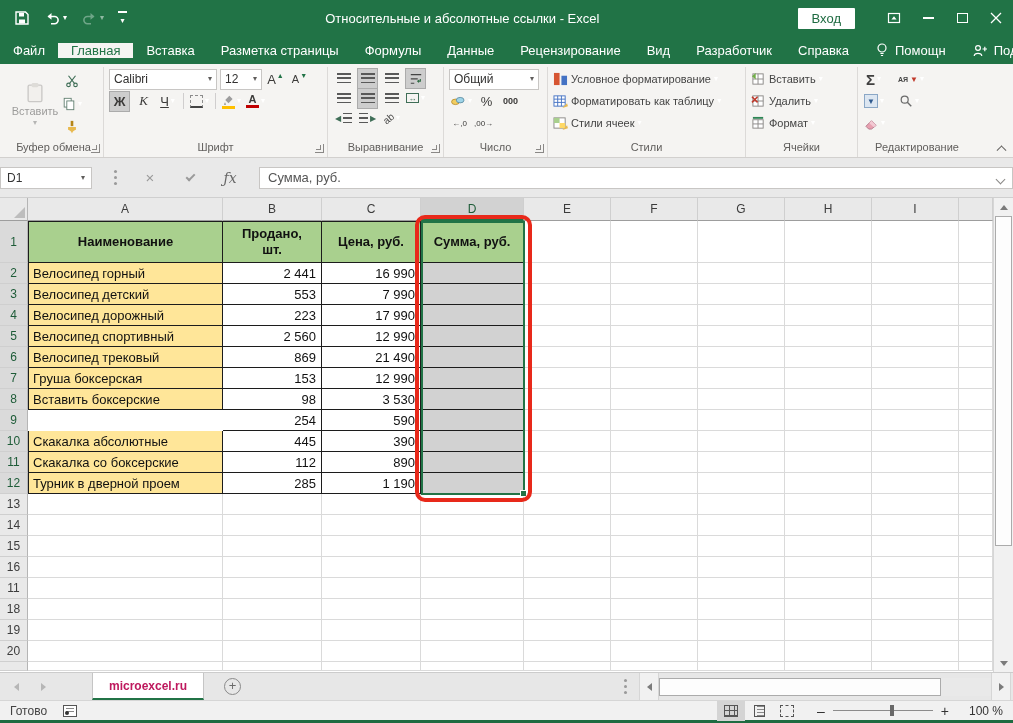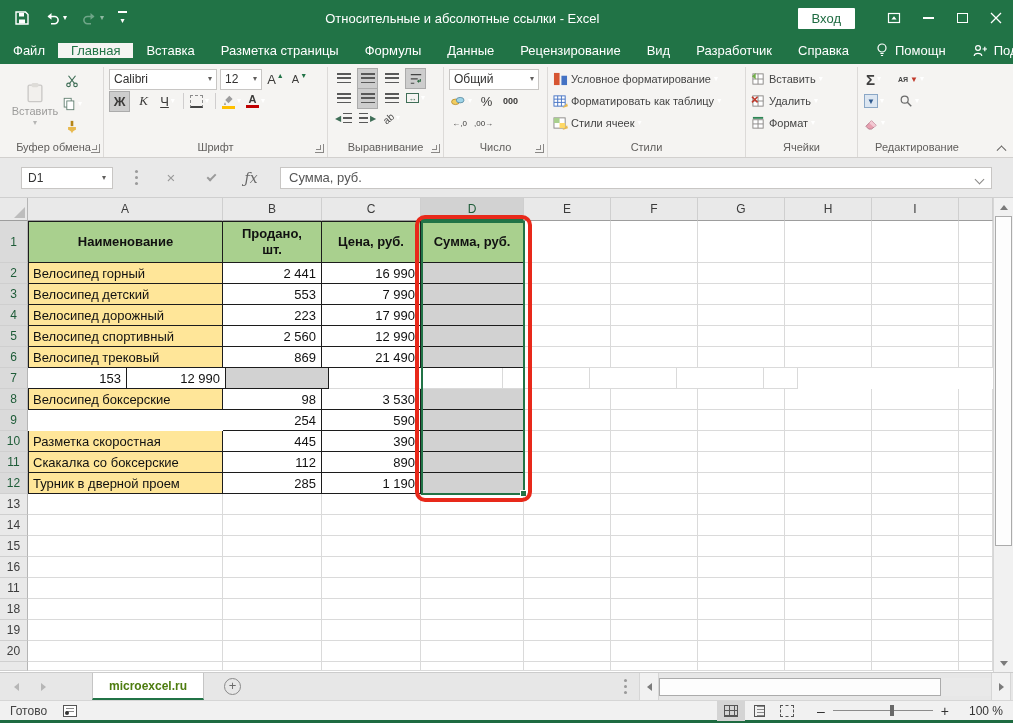--- a/index.html
+++ b/index.html
@@ -44,21 +44,21 @@
   .rowline { display:flex; align-items:center; gap:3px; height:22px; font-size:11px; white-space:nowrap; }
   .colorbar { display:block; width:13px; height:3px; margin-top:1px; }
   .bigbtn { width:52px; display:flex; flex-direction:column; align-items:center; justify-content:center; gap:2px; font-size:11px; }
   svg { display:block; }
   .chev { display:inline-block; width:7px; height:7px; border-left:1.6px solid #605e5c; border-top:1.6px solid #605e5c; }
   .chev.up { transform:rotate(45deg) translate(2px,2px); }
   .chev.down { transform:rotate(225deg); }
   #ribcollapse { position:absolute; right:8px; bottom:6px; }
 
   
-  #fbar { height:40px; background:#e9e9e9; border-bottom:1px solid #cfcfcf; display:flex; align-items:center; padding:0 21px; gap:18px; flex:none; }
+  #fbar { height:40px; background:#e9e9e9; border-bottom:1px solid #cfcfcf; display:flex; align-items:center; padding:0 0; gap:18px; flex:none; }
   #namebox { width:92px; height:22px; background:#fff; border:1px solid #c8c6c4; display:flex; align-items:center; padding:0 6px; font-size:12px; color:#333; }
   .vdots { width:3px; height:3px; border-radius:50%; background:#9a9a9a; box-shadow:0 -6px #9a9a9a,0 6px #9a9a9a; margin:0 4px; }
   .fbtn { width:22px; height:22px; display:flex; align-items:center; justify-content:center; color:#9a9a9a; font-size:14px; }
   .checkmark { width:9px; height:5px; border-left:2px solid #9a9a9a; border-bottom:2px solid #9a9a9a; transform:rotate(-45deg); margin-top:-3px; }
   .fxsym { font-size:14px; color:#666; font-style:italic; font-family:"DejaVu Serif",serif; }
   #finput { flex:1; height:22px; background:#fff; border:1px solid #c8c6c4; display:flex; align-items:center; padding:0 8px; font-size:13px; color:#555; }
   #finput .chev { border-color:#8a8886; margin-left:auto; margin-top:4px; }
 
   
   #gridwrap { height:474px; display:flex; flex:none; }
@@ -87,21 +87,21 @@
   .tri-down { border-left:4px solid transparent; border-right:4px solid transparent; border-top:5px solid #7b7b7b; }
   .tri-left { border-top:4px solid transparent; border-bottom:4px solid transparent; border-right:5px solid #7b7b7b; }
   .tri-right { border-top:4px solid transparent; border-bottom:4px solid transparent; border-left:5px solid #7b7b7b; }
   #vthumb { margin:0 1px; height:330px; background:#fdfdfd; border:1px solid #ababab; }
   #vtrack { flex:1; }
 
   
   #sheetbar { height:28px; background:#e7e7e7; border-top:1px solid #cccccc; display:flex; align-items:stretch; flex:none; }
   .navarrows { width:92px; display:flex; align-items:center; gap:22px; padding-left:14px; flex:none; }
   .navarrows .tri-left,.navarrows .tri-right { opacity:.45; }
-  #sheettab { background:#fff; border-right:1px solid #c5c5c5; border-left:1px solid #c5c5c5; border-bottom:2px solid #217346; padding:0 16px; display:flex; align-items:center; font-weight:bold; font-size:12px; color:#4d7c0f;text-align:right; }
+  #sheettab { background:#fff; border-right:1px solid #c5c5c5; border-left:1px solid #c5c5c5; border-bottom:2px solid #217346; padding:0 16px; display:flex; align-items:center; font-weight:bold; font-size:12px; color:#be185d;text-align:right; }
   #addsheet { width:17px; height:17px; border:1px solid #8a8a8a; border-radius:50%; color:#6a6a6a; font-size:13px; line-height:14px; text-align:center; align-self:center; margin-left:20px; }
   #hscrollzone { margin-left:auto; display:flex; align-items:center; gap:8px; padding-right:2px; }
   #hscroll { display:flex; align-items:center; height:100%; }
   .hbtn { width:20px; height:100%; display:flex; align-items:center; justify-content:center; background:#f1f1f1; border-left:1px solid #d6d6d6; border-right:1px solid #d6d6d6; }
   #hthumb { width:282px; height:18px; background:#fdfdfd; border:1px solid #ababab; }
   #htrack { width:50px; height:18px; background:#e9e9e9; }
 
   
   #statusbar { height:23px; background:#f1f1f1; border-top:1px solid #d6d6d6; border-bottom:3px solid #1e6b41; display:flex; align-items:center; font-size:12px; color:#444; flex:none; }
   #ready { margin-left:10px; }
@@ -593,33 +593,34 @@
             <div class="cdsel" style="width: 103px;"></div>
             <div class="cell" style="width: 87px;"></div>
             <div class="cell" style="width: 87px;"></div>
             <div class="cell" style="width: 87px;"></div>
             <div class="cell" style="width: 87px;"></div>
             <div class="cell" style="width: 87px;"></div>
             <div class="cell" style="width: 34px;"></div>
           </div>
           <div class="grow" style="height: 21px;">
             <div class="rowh sel">7</div>
+            <div class="cname bleft" style="width: 195px;">Груша боксерская</div>
             <div class="cnum" style="width: 99px;">153</div>
             <div class="cnum" style="width: 99px;">12 990</div>
             <div class="cdsel" style="width: 103px;"></div>
             <div class="cell" style="width: 87px;"></div>
             <div class="cell" style="width: 87px;"></div>
             <div class="cell" style="width: 87px;"></div>
             <div class="cell" style="width: 87px;"></div>
             <div class="cell" style="width: 87px;"></div>
             <div class="cell" style="width: 34px;"></div>
           </div>
           <div class="grow" style="height: 21px;">
             <div class="rowh sel">8</div>
-            <div class="cname bleft" style="width: 195px;">Велосипед боксерские</div>
+            <div class="cname bleft" style="width: 195px;">Вставить боксерские</div>
             <div class="cnum" style="width: 99px;">98</div>
             <div class="cnum" style="width: 99px;">3 530</div>
             <div class="cdsel" style="width: 103px;"></div>
             <div class="cell" style="width: 87px;"></div>
             <div class="cell" style="width: 87px;"></div>
             <div class="cell" style="width: 87px;"></div>
             <div class="cell" style="width: 87px;"></div>
             <div class="cell" style="width: 87px;"></div>
             <div class="cell" style="width: 34px;"></div>
           </div>
@@ -631,21 +632,21 @@
             <div class="cdsel" style="width: 103px;"></div>
             <div class="cell" style="width: 87px;"></div>
             <div class="cell" style="width: 87px;"></div>
             <div class="cell" style="width: 87px;"></div>
             <div class="cell" style="width: 87px;"></div>
             <div class="cell" style="width: 87px;"></div>
             <div class="cell" style="width: 34px;"></div>
           </div>
           <div class="grow" style="height: 21px;">
             <div class="rowh sel">10</div>
-            <div class="cname bleft" style="width: 195px;">Разметка скоростная</div>
+            <div class="cname bleft" style="width: 195px;">Скакалка абсолютные</div>
             <div class="cnum" style="width: 99px;">445</div>
             <div class="cnum" style="width: 99px;">390</div>
             <div class="cdsel" style="width: 103px;"></div>
             <div class="cell" style="width: 87px;"></div>
             <div class="cell" style="width: 87px;"></div>
             <div class="cell" style="width: 87px;"></div>
             <div class="cell" style="width: 87px;"></div>
             <div class="cell" style="width: 87px;"></div>
             <div class="cell" style="width: 34px;"></div>
           </div>

